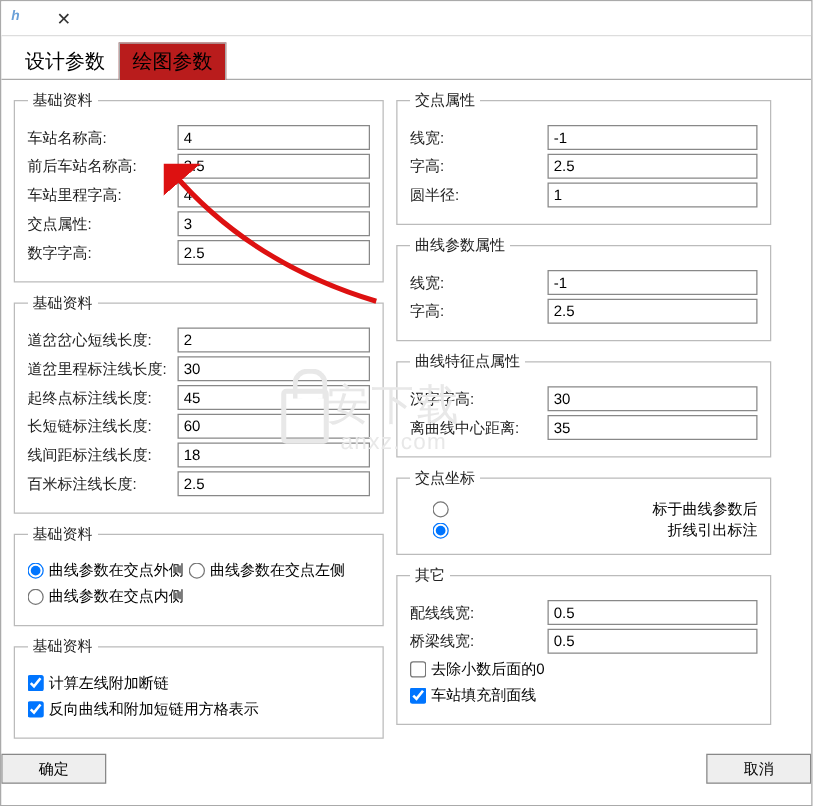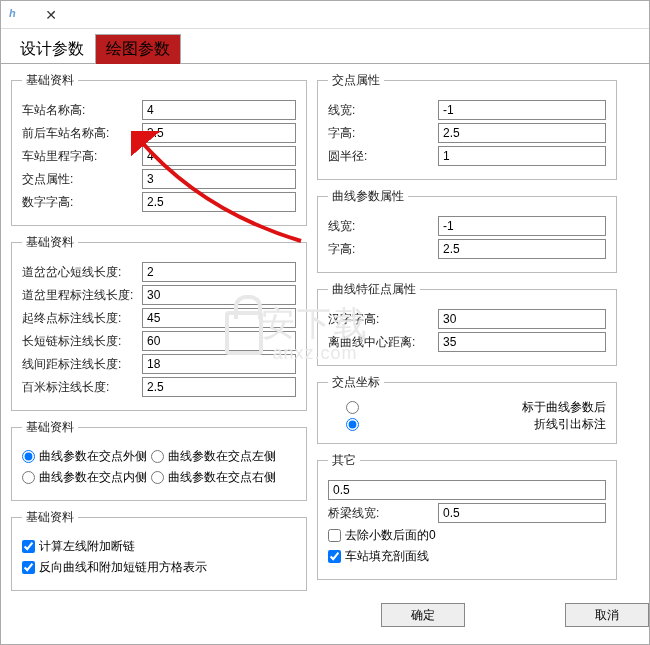--- a/index.html
+++ b/index.html
@@ -75,21 +75,21 @@
     display: flex;
     align-items: center;
     margin: 4px 0;
     gap: 4px;
   }
   .radio-row2 { margin-left: 18px; }
   .radio-opt, .check-opt { display: flex; align-items: center; gap: 4px; justify-content: space-between; }
   .radio-opt input, .check-opt input { margin: 0; }
   .buttons {
     display: flex;
-    justify-content: flex-end;
+    justify-content: space-between;
     gap: 100px;
     padding: 8px 0 6px 0;
   }
   .btn {
     width: 84px;
     height: 24px;
     border: 1px solid #888;
     background: #eee;
     font-size: 12px;
     cursor: default;
@@ -217,24 +217,20 @@
         <label class="radio-opt">
             <input type="radio" name="rpos" style="">
             <span>曲线参数在交点左侧</span>
           </label>
       </div>
       <div class="radio-row">
         <label class="radio-opt">
             <input type="radio" name="rpos" style="">
             <span>曲线参数在交点内侧</span>
           </label>
-        <label class="radio-opt">
-            <input type="radio" name="rpos" style="">
-            <span>曲线参数在交点右侧</span>
-          </label>
       </div>
     </fieldset>
 
     <fieldset>
       <legend>基础资料</legend>
       <div class="check-row">
         <label class="check-opt">
             <input type="checkbox" checked="" style="">
             <span>计算左线附加断链</span>
           </label>
@@ -303,20 +299,21 @@
         <label class="radio-opt">
             <input type="radio" name="rcoord" checked="" style="">
             <span>折线引出标注</span>
           </label>
       </div>
     </fieldset>
 
     <fieldset>
       <legend>其它</legend>
       <div class="row row-r">
+        <label class="fld">配线线宽:</label>
         <input class="txt" value="0.5" style="">
       </div>
       <div class="row row-r">
         <label class="fld">桥梁线宽:</label>
         <input class="txt" value="0.5" style="">
       </div>
       <div class="check-row">
         <label class="check-opt">
             <input type="checkbox" style="">
             <span>去除小数后面的0</span>

